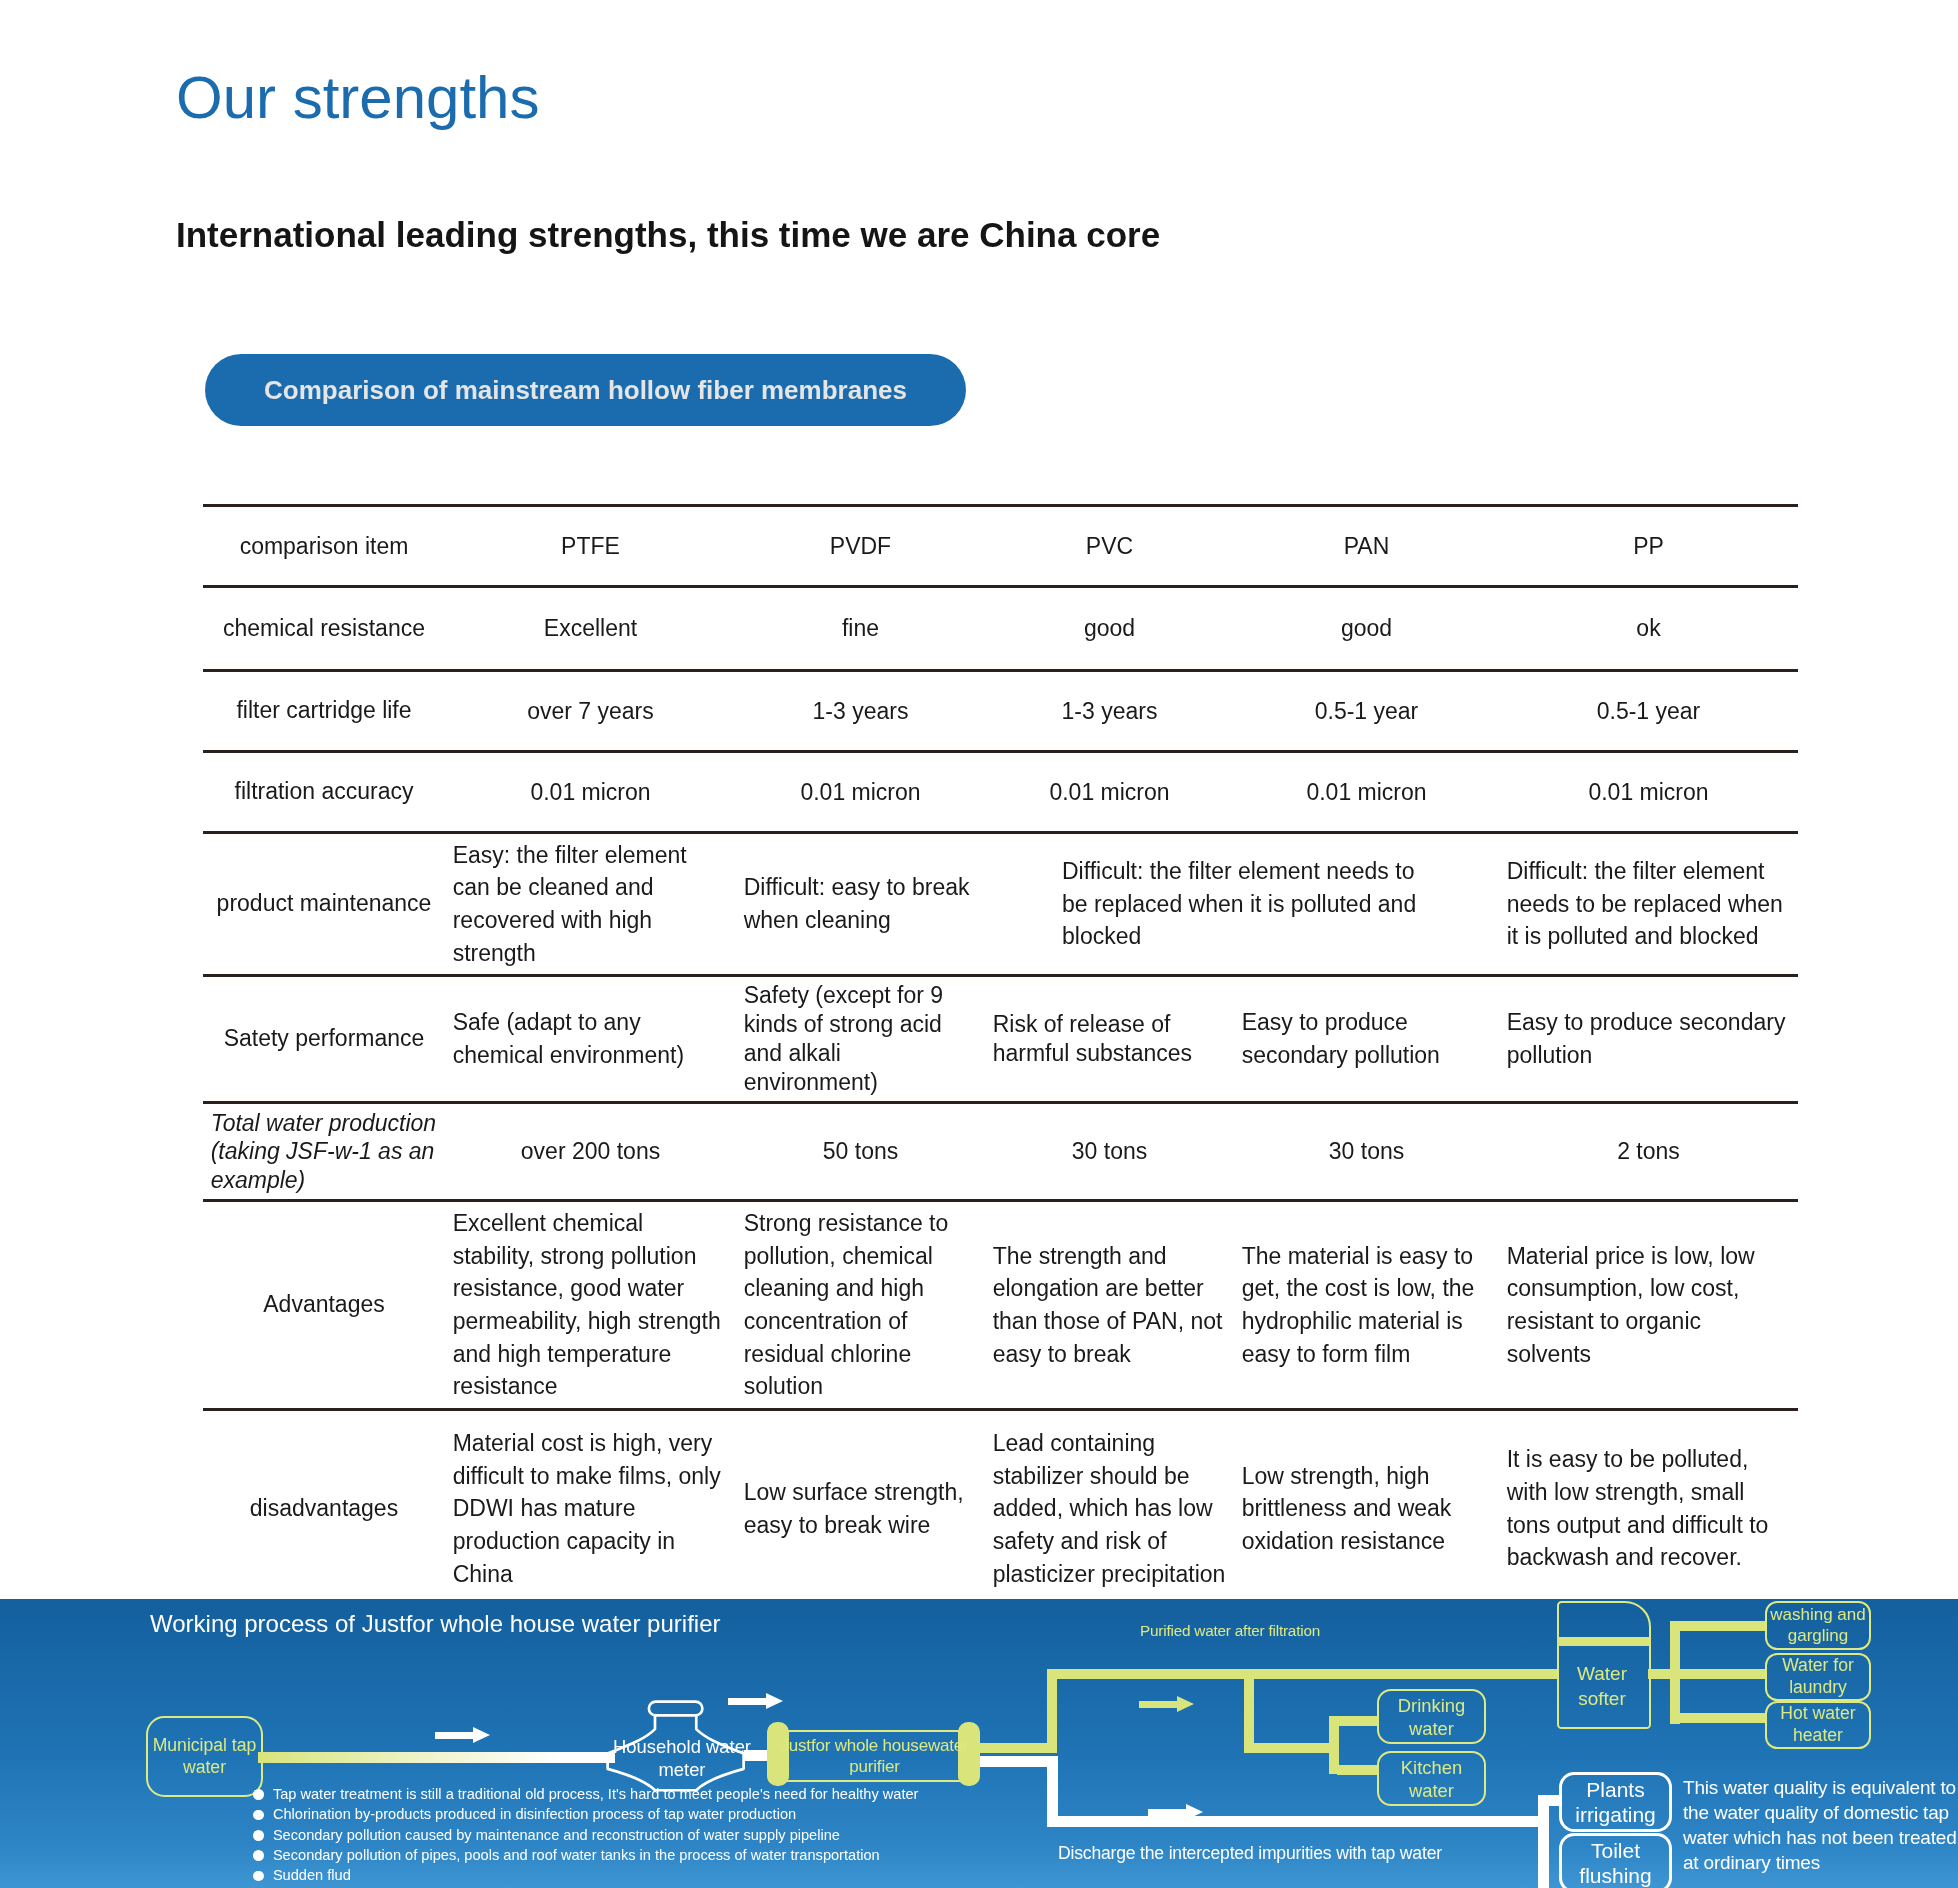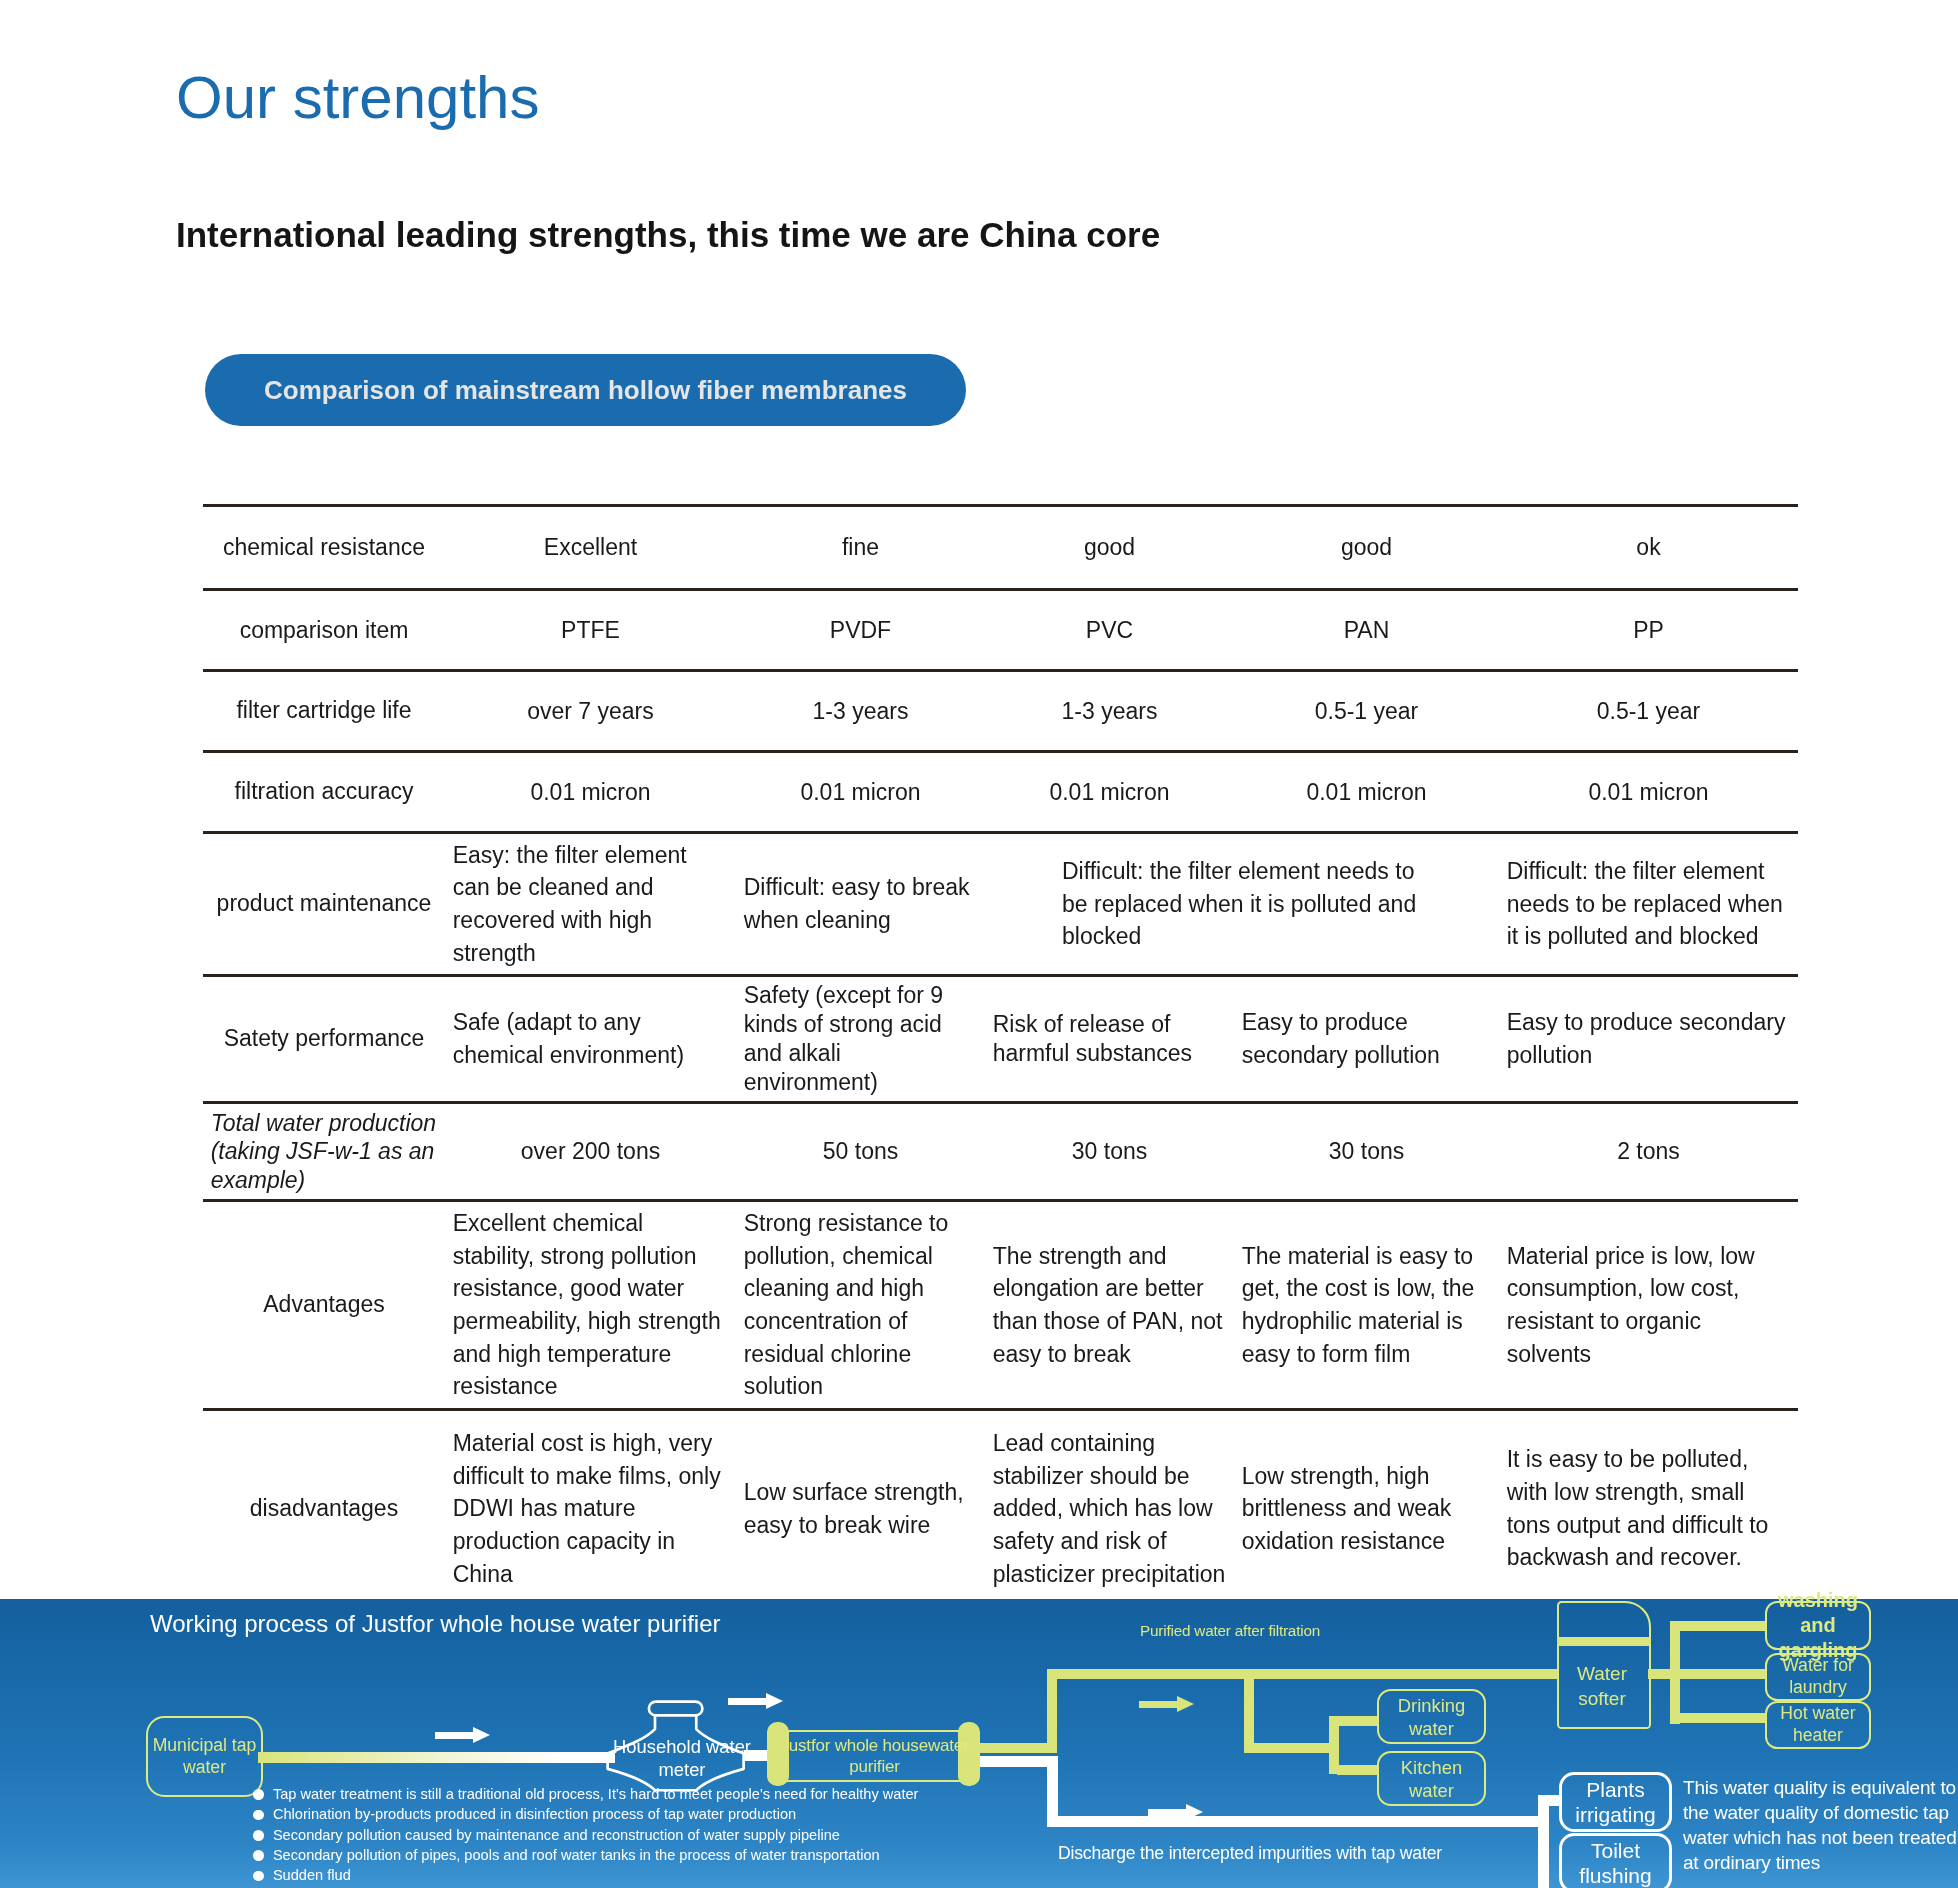--- a/index.html
+++ b/index.html
@@ -70,35 +70,35 @@
   <table class="cmp">
     <colgroup>
       <col style="width:242px">
         <col style="width:291px">
         <col style="width:249px">
       <col style="width:249px">
         <col style="width:265px">
         <col style="width:299px">
     </colgroup>
     <tbody>
-        <tr style="height:84px">
+        <tr style="height:81px">
+      <td class="hd">comparison item</td>
+      <td class="hd">PTFE</td>
+      <td class="hd">PVDF</td>
+      <td class="hd">PVC</td>
+      <td class="hd">PAN</td>
+      <td class="hd">PP</td>
+    </tr>
+    <tr style="height:84px">
       <td class="lbl">chemical resistance</td>
       <td class="c">Excellent</td>
       <td class="c">fine</td>
       <td class="c">good</td>
       <td class="c">good</td>
       <td class="c">ok</td>
-    </tr>
-    <tr style="height:81px">
-      <td class="hd">comparison item</td>
-      <td class="hd">PTFE</td>
-      <td class="hd">PVDF</td>
-      <td class="hd">PVC</td>
-      <td class="hd">PAN</td>
-      <td class="hd">PP</td>
     </tr>
     <tr style="height:81px">
       <td class="lbl">filter cartridge life</td>
       <td class="c">over 7 years</td>
       <td class="c">1-3 years</td>
       <td class="c">1-3 years</td>
       <td class="c">0.5-1 year</td>
       <td class="c">0.5-1 year</td>
     </tr>
     <tr style="height:81px">
@@ -209,21 +209,21 @@
     <div class="abs tank" style="left:1557px;top:2.3px;width:90px;height:124px;"></div>
     <div class="abs pipe-y" style="left:1557px;top:38px;width:93px;height:9.2px;"></div>
     <div class="abs yt" style="left:1557px;top:63px;width:90px;text-align:center;font-size:19px;line-height:1.3;">Water softer</div>
 
     <div class="abs pipe-y" style="left:1648px;top:70px;width:32px;height:10px;"></div>
     <div class="abs pipe-y" style="left:1670px;top:21.5px;width:10px;height:103px;"></div>
     <div class="abs pipe-y" style="left:1679px;top:21.5px;width:86px;height:10px;"></div>
     <div class="abs pipe-y" style="left:1679px;top:70px;width:86px;height:10px;"></div>
     <div class="abs pipe-y" style="left:1679px;top:114px;width:86px;height:10px;"></div>
 
-    <div class="abs node" style="left:1765px;top:1.5px;width:102px;height:45px;font-size:20px;border-radius:12.3px;font-weight:bold;">washing and gargling</div>
+    <div class="abs node" style="left:1765px;top:1.5px;width:102px;height:45px;font-size:17px;border-radius:12.3px;">washing and gargling</div>
     <div class="abs node" style="left:1765px;top:54px;width:102px;height:44px;font-size:17.6px;border-radius:12.3px;">Water for laundry</div>
     <div class="abs node" style="left:1765px;top:102px;width:102px;height:44px;font-size:17.6px;border-radius:12.3px;">Hot water heater</div>
 
     <div class="abs pipe-w" style="left:980px;top:157px;width:78px;height:10.7px;"></div>
     <div class="abs pipe-w" style="left:1047px;top:157px;width:10.7px;height:71px;"></div>
     <div class="abs pipe-w" style="left:1047px;top:217px;width:491px;height:10.7px;"></div>
     <div class="abs pipe-w" style="left:1538px;top:196px;width:10.7px;height:136px;"></div>
     <div class="abs pipe-w" style="left:1547px;top:196px;width:13px;height:10.7px;"></div>
 
     <div class="abs wnode" style="left:1559px;top:173px;width:107px;height:54px;font-size:21px;">Plants irrigating</div>

